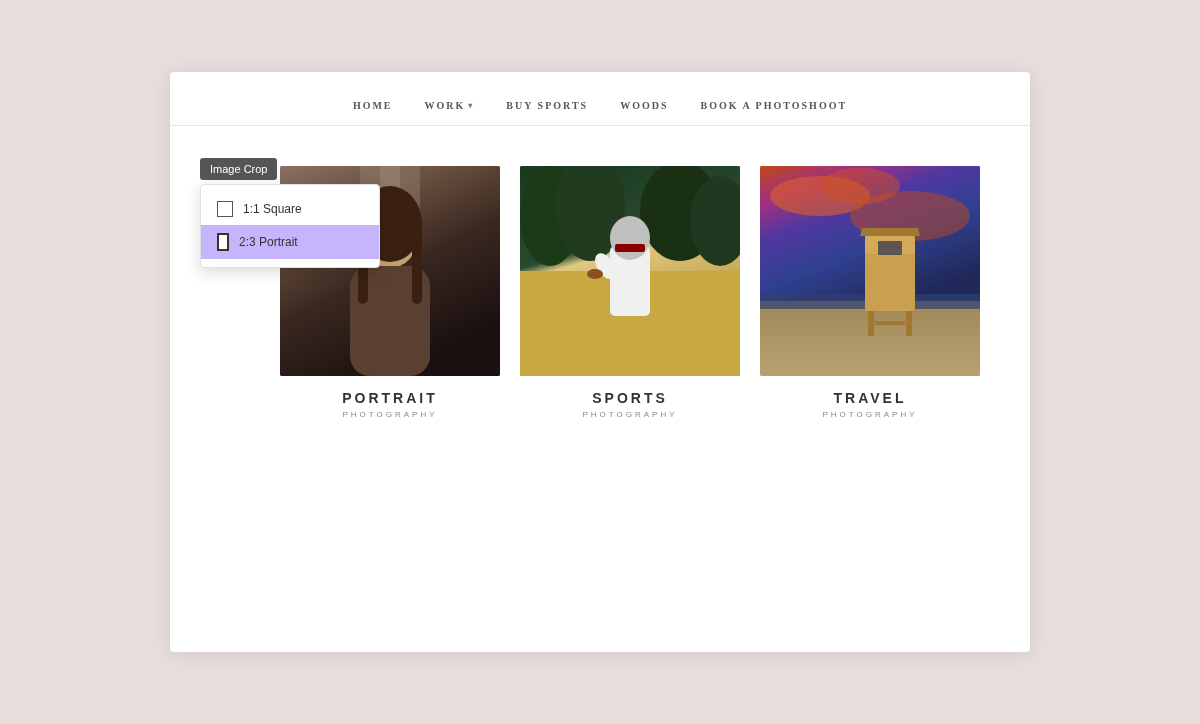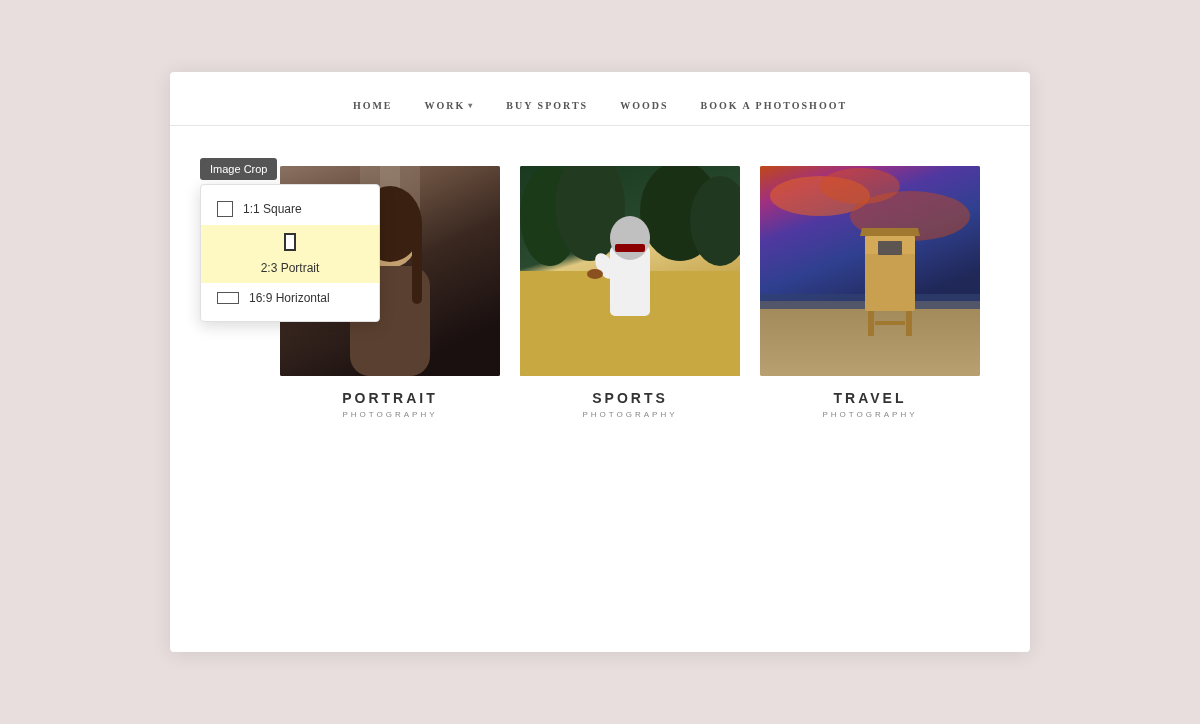--- a/index.html
+++ b/index.html
@@ -197,22 +197,21 @@
       align-items: center;
       gap: 10px;
       padding: 8px 16px;
       cursor: pointer;
       font-size: 12px;
       color: #333;
       font-family: Arial, sans-serif;
     }
 
     .crop-item.active {
-      background: #fef9c3;
-      flex-direction: column;
+      background: #c4b5fd;
     }
 
     .crop-icon {
       flex-shrink: 0;
       display: flex;
       align-items: center;
       justify-content: center;
     }
 
     
@@ -302,26 +301,20 @@
 
 
 
         <div class="crop-item active">
           <div class="crop-icon">
             <div class="icon-portrait"></div>
           </div>
           <span>2:3 Portrait</span>
         </div>
 
-        <div class="crop-item">
-          <div class="crop-icon">
-            <div class="icon-horizontal-thin"></div>
-          </div>
-          <span>16:9 Horizontal</span>
-        </div>
 
 
       </div>
     </div>
 
     <div class="image-grid">
 
       <div class="photo-card">
         <div class="photo-portrait">
           

